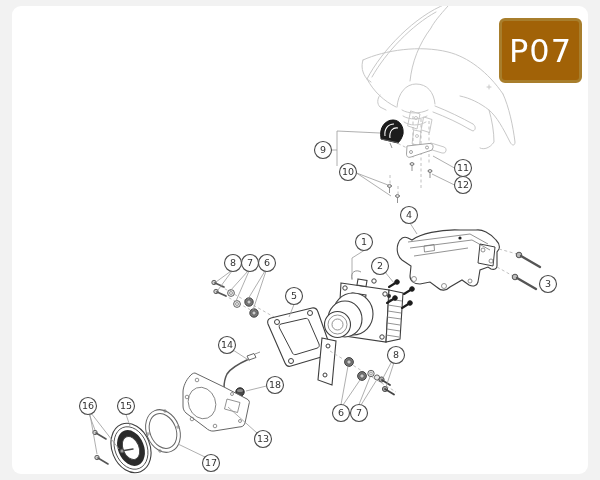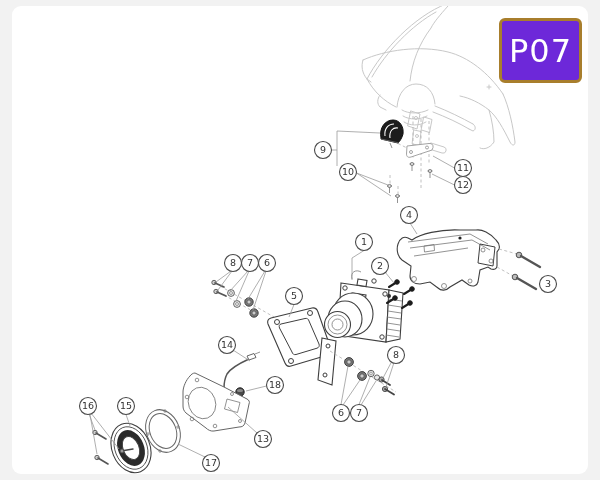--- a/index.html
+++ b/index.html
@@ -351,15 +351,15 @@
           <text text-anchor="middle" dy="3.4" fill="#333333">17</text>
         </g>
         <g class="callout" transform="translate(275,385)">
           <circle r="8.5" fill="#ffffff" stroke="#4a4a4a"></circle>
           <text text-anchor="middle" dy="3.4" fill="#333333">18</text>
         </g>
       </g>
 </svg>
 </div>
 
-<div class="badge" style="background: #6d28d9; border-color: rgb(168, 126, 44); color: rgb(255, 255, 255);">
+<div class="badge" style="background: #a16207; border-color: rgb(168, 126, 44); color: rgb(255, 255, 255);">
   <span>P07</span>
 </div>
 
 </body></html>

